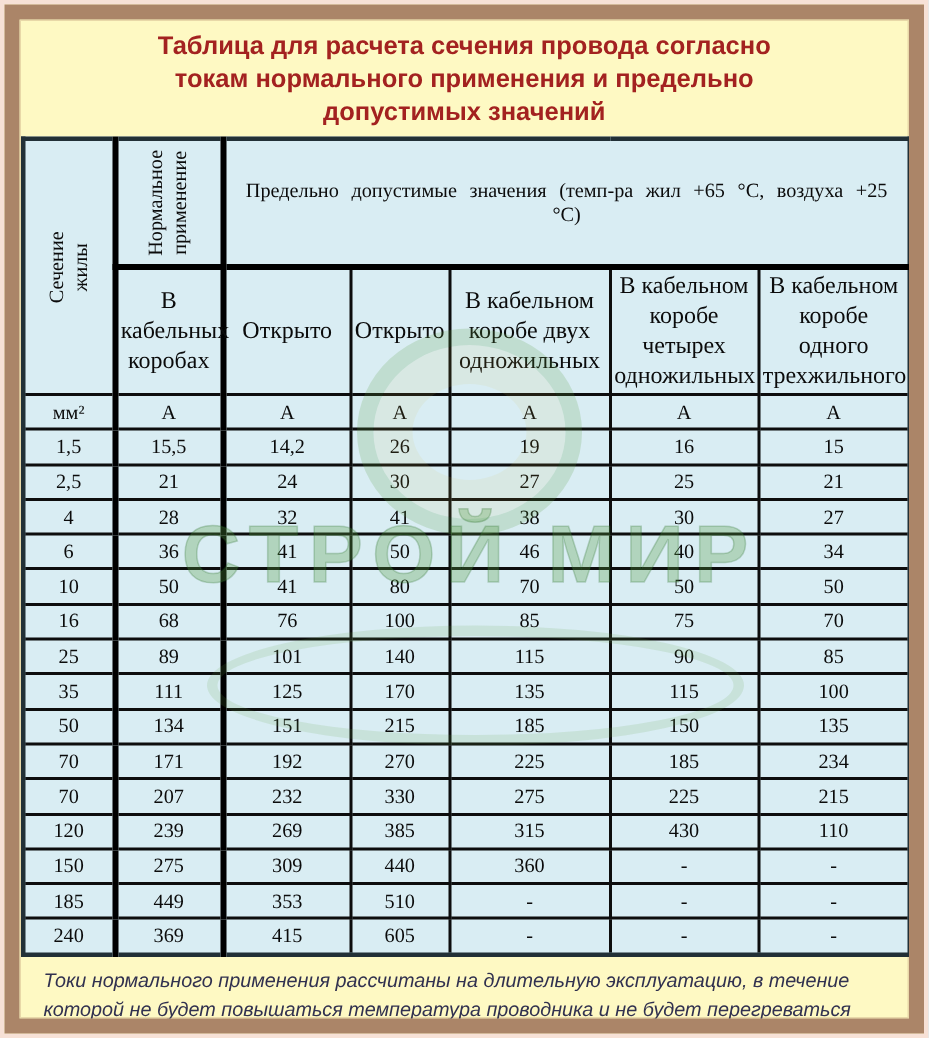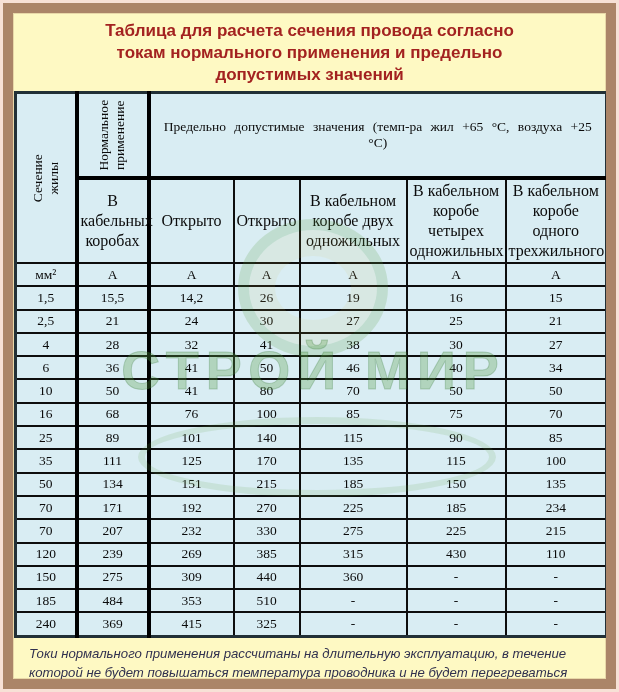--- a/index.html
+++ b/index.html
@@ -256,32 +256,32 @@
               <td>150</td>
               <td class="thick-l">275</td>
               <td class="thick-l">309</td>
               <td>440</td>
               <td>360</td>
               <td>-</td>
               <td>-</td>
             </tr>
             <tr>
               <td>185</td>
-              <td class="thick-l">484</td>
+              <td class="thick-l">449</td>
               <td class="thick-l">353</td>
               <td>510</td>
               <td>-</td>
               <td>-</td>
               <td>-</td>
             </tr>
             <tr>
               <td>240</td>
               <td class="thick-l">369</td>
               <td class="thick-l">415</td>
-              <td>325</td>
+              <td>605</td>
               <td>-</td>
               <td>-</td>
               <td>-</td>
             </tr>
           </tbody>
       </table>
 
       <div class="watermark">
         <div class="wm-ring"></div>
         <div class="wm-text">СТРОЙ МИР</div>

